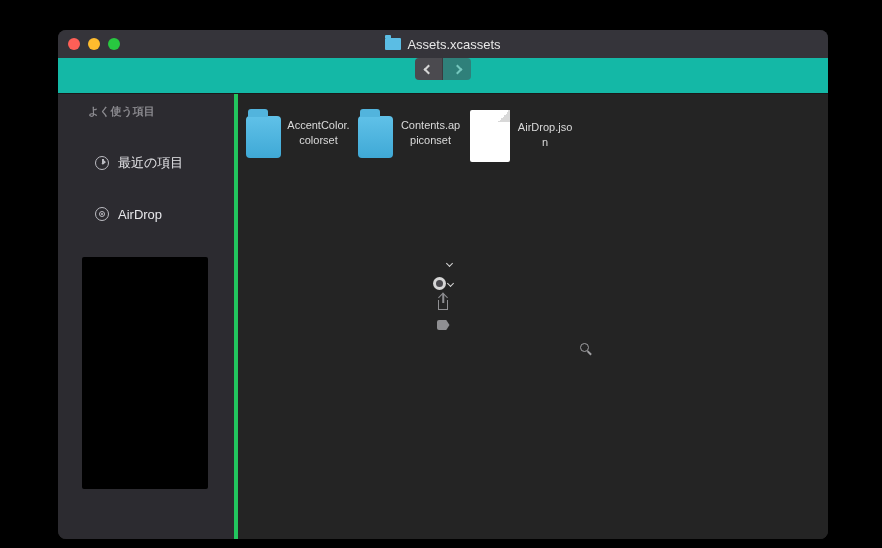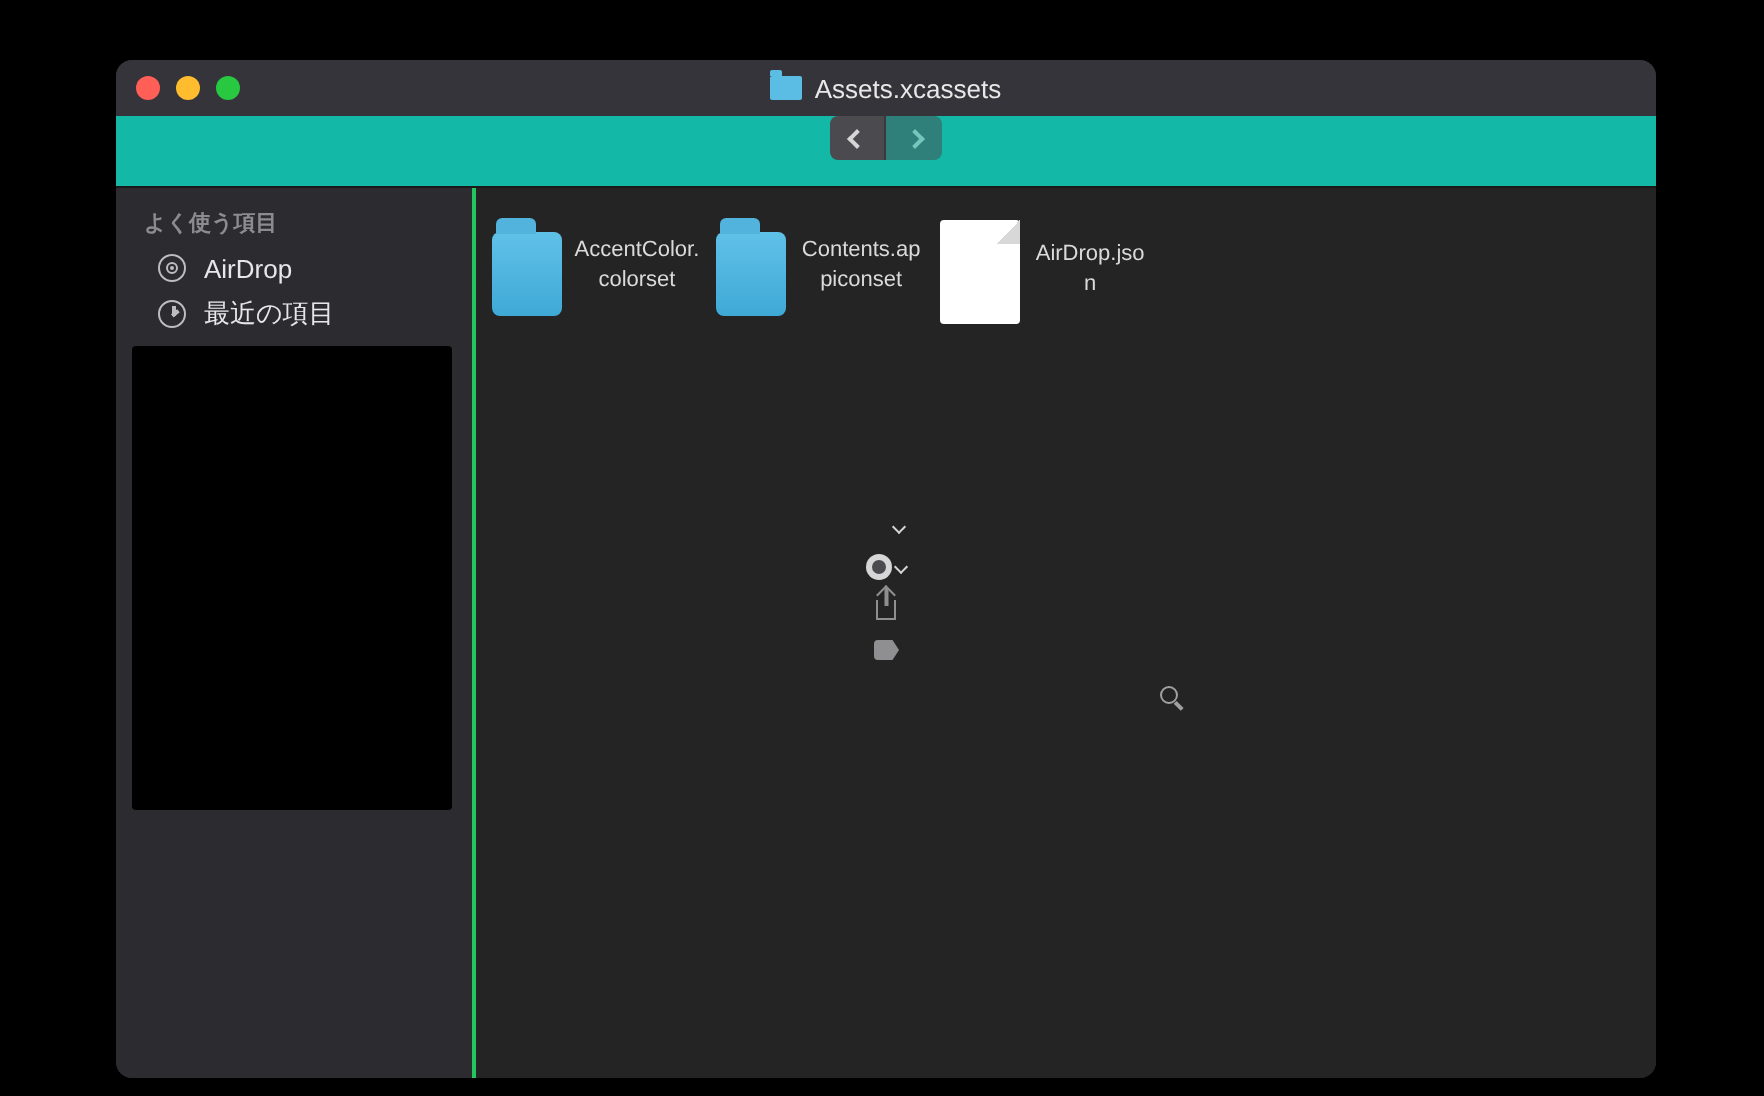--- a/index.html
+++ b/index.html
@@ -58,21 +58,21 @@
   .icon-share::after { content:""; position:absolute; left:50%; top:-6px; width:6px; height:6px; border:solid #8f8f92; border-width:1.5px 0 0 1.5px; transform:translateX(-50%) rotate(45deg); }
   .icon-tag { width: 13px; height: 10px; background: #8f8f92; border-radius: 2px; position: relative; clip-path: polygon(0 0, 75% 0, 100% 50%, 75% 100%, 0 100%); }
 
   .search { margin-left: auto; width: 246px; height: 22px; background: #4b4a4f; border-radius: 4px; display: flex; align-items: center; padding: 0 8px; gap: 6px; }
   .search-icon { width: 9px; height: 9px; border: 1.5px solid #a0a0a3; border-radius: 50%; position: relative; flex-shrink: 0; }
   .search-icon::after { content:""; position:absolute; width:5px; height:1.5px; background:#a0a0a3; bottom:-3px; right:-4px; transform:rotate(45deg); }
   .search input { background: transparent; border: none; outline: none; color: #ddd; font-size: 12px; width: 100%; }
   .search input::placeholder { color: #8a8a8d; }
 
   .body { flex: 1; display: flex; min-height: 0; }
-  .sidebar { width: 180px; background: #2c2b30; border-right: 2px solid #22c55e; padding: 6px 0; display: flex; flex-direction: column; overflow: hidden; }
+  .sidebar { width: 180px; background: #2c2b30; border-right: 4px solid #22c55e; padding: 6px 16px; display: flex; flex-direction: column; overflow: hidden; gap: 28px; }
   .sb-header { color: #8c8b90; font-size: 11px; font-weight: 600; padding: 4px 14px; }
   .sb-item { display: flex; align-items: center; gap: 8px; padding: 3px 14px 3px 20px; color: #e7e7ea; font-size: 13px; }
   .sb-item .ic { width: 16px; height: 16px; display: flex; align-items: center; justify-content: center; color: #9a9aa0; flex-shrink:0; }
   .airdrop-ic { width:14px; height:14px; border:1.5px solid #bcbcc2; border-radius:50%; position:relative; }
   .airdrop-ic::before { content:""; position:absolute; inset:3px; border:1px solid #bcbcc2; border-radius:50%; }
   .airdrop-ic::after { content:""; position:absolute; inset:5px; background:#bcbcc2; border-radius:50%; }
   .clock-ic { width:14px; height:14px; border:1.5px solid #bcbcc2; border-radius:50%; position:relative; }
   .clock-ic::after { content:""; position:absolute; left:50%; top:50%; width:4px; height:1.5px; background:#bcbcc2; transform-origin:left; transform:rotate(-40deg); }
   .clock-ic::before { content:""; position:absolute; left:50%; top:2px; width:1.5px; height:5px; background:#bcbcc2; }
   .disk-ic { width:14px; height:10px; border:1.5px solid #bcbcc2; border-radius:2px; position:relative; }
@@ -174,29 +174,29 @@
       <span class="search-icon"></span>
       <input type="text" placeholder="検索" style="">
     </div>
   </div>
 
   <div class="body">
     <div class="sidebar">
       <div class="sb-header">よく使う項目</div>
       <div class="sb-item">
         <span class="ic">
-            <span class="airdrop-ic"></span>
-          </span>
-        <span>AirDrop</span>
+            <span class="clock-ic"></span>
+          </span>
+        <span>最近の項目</span>
       </div>
       <div class="sb-item">
         <span class="ic">
-            <span class="clock-ic"></span>
-          </span>
-        <span>最近の項目</span>
+            <span class="airdrop-ic"></span>
+          </span>
+        <span>AirDrop</span>
       </div>
 
       <div class="preview-box"></div>
 
       <div style="height:8px"></div>
     </div>
 
     <div class="content">
       <div class="item">
         <div class="folder-icon"></div>

